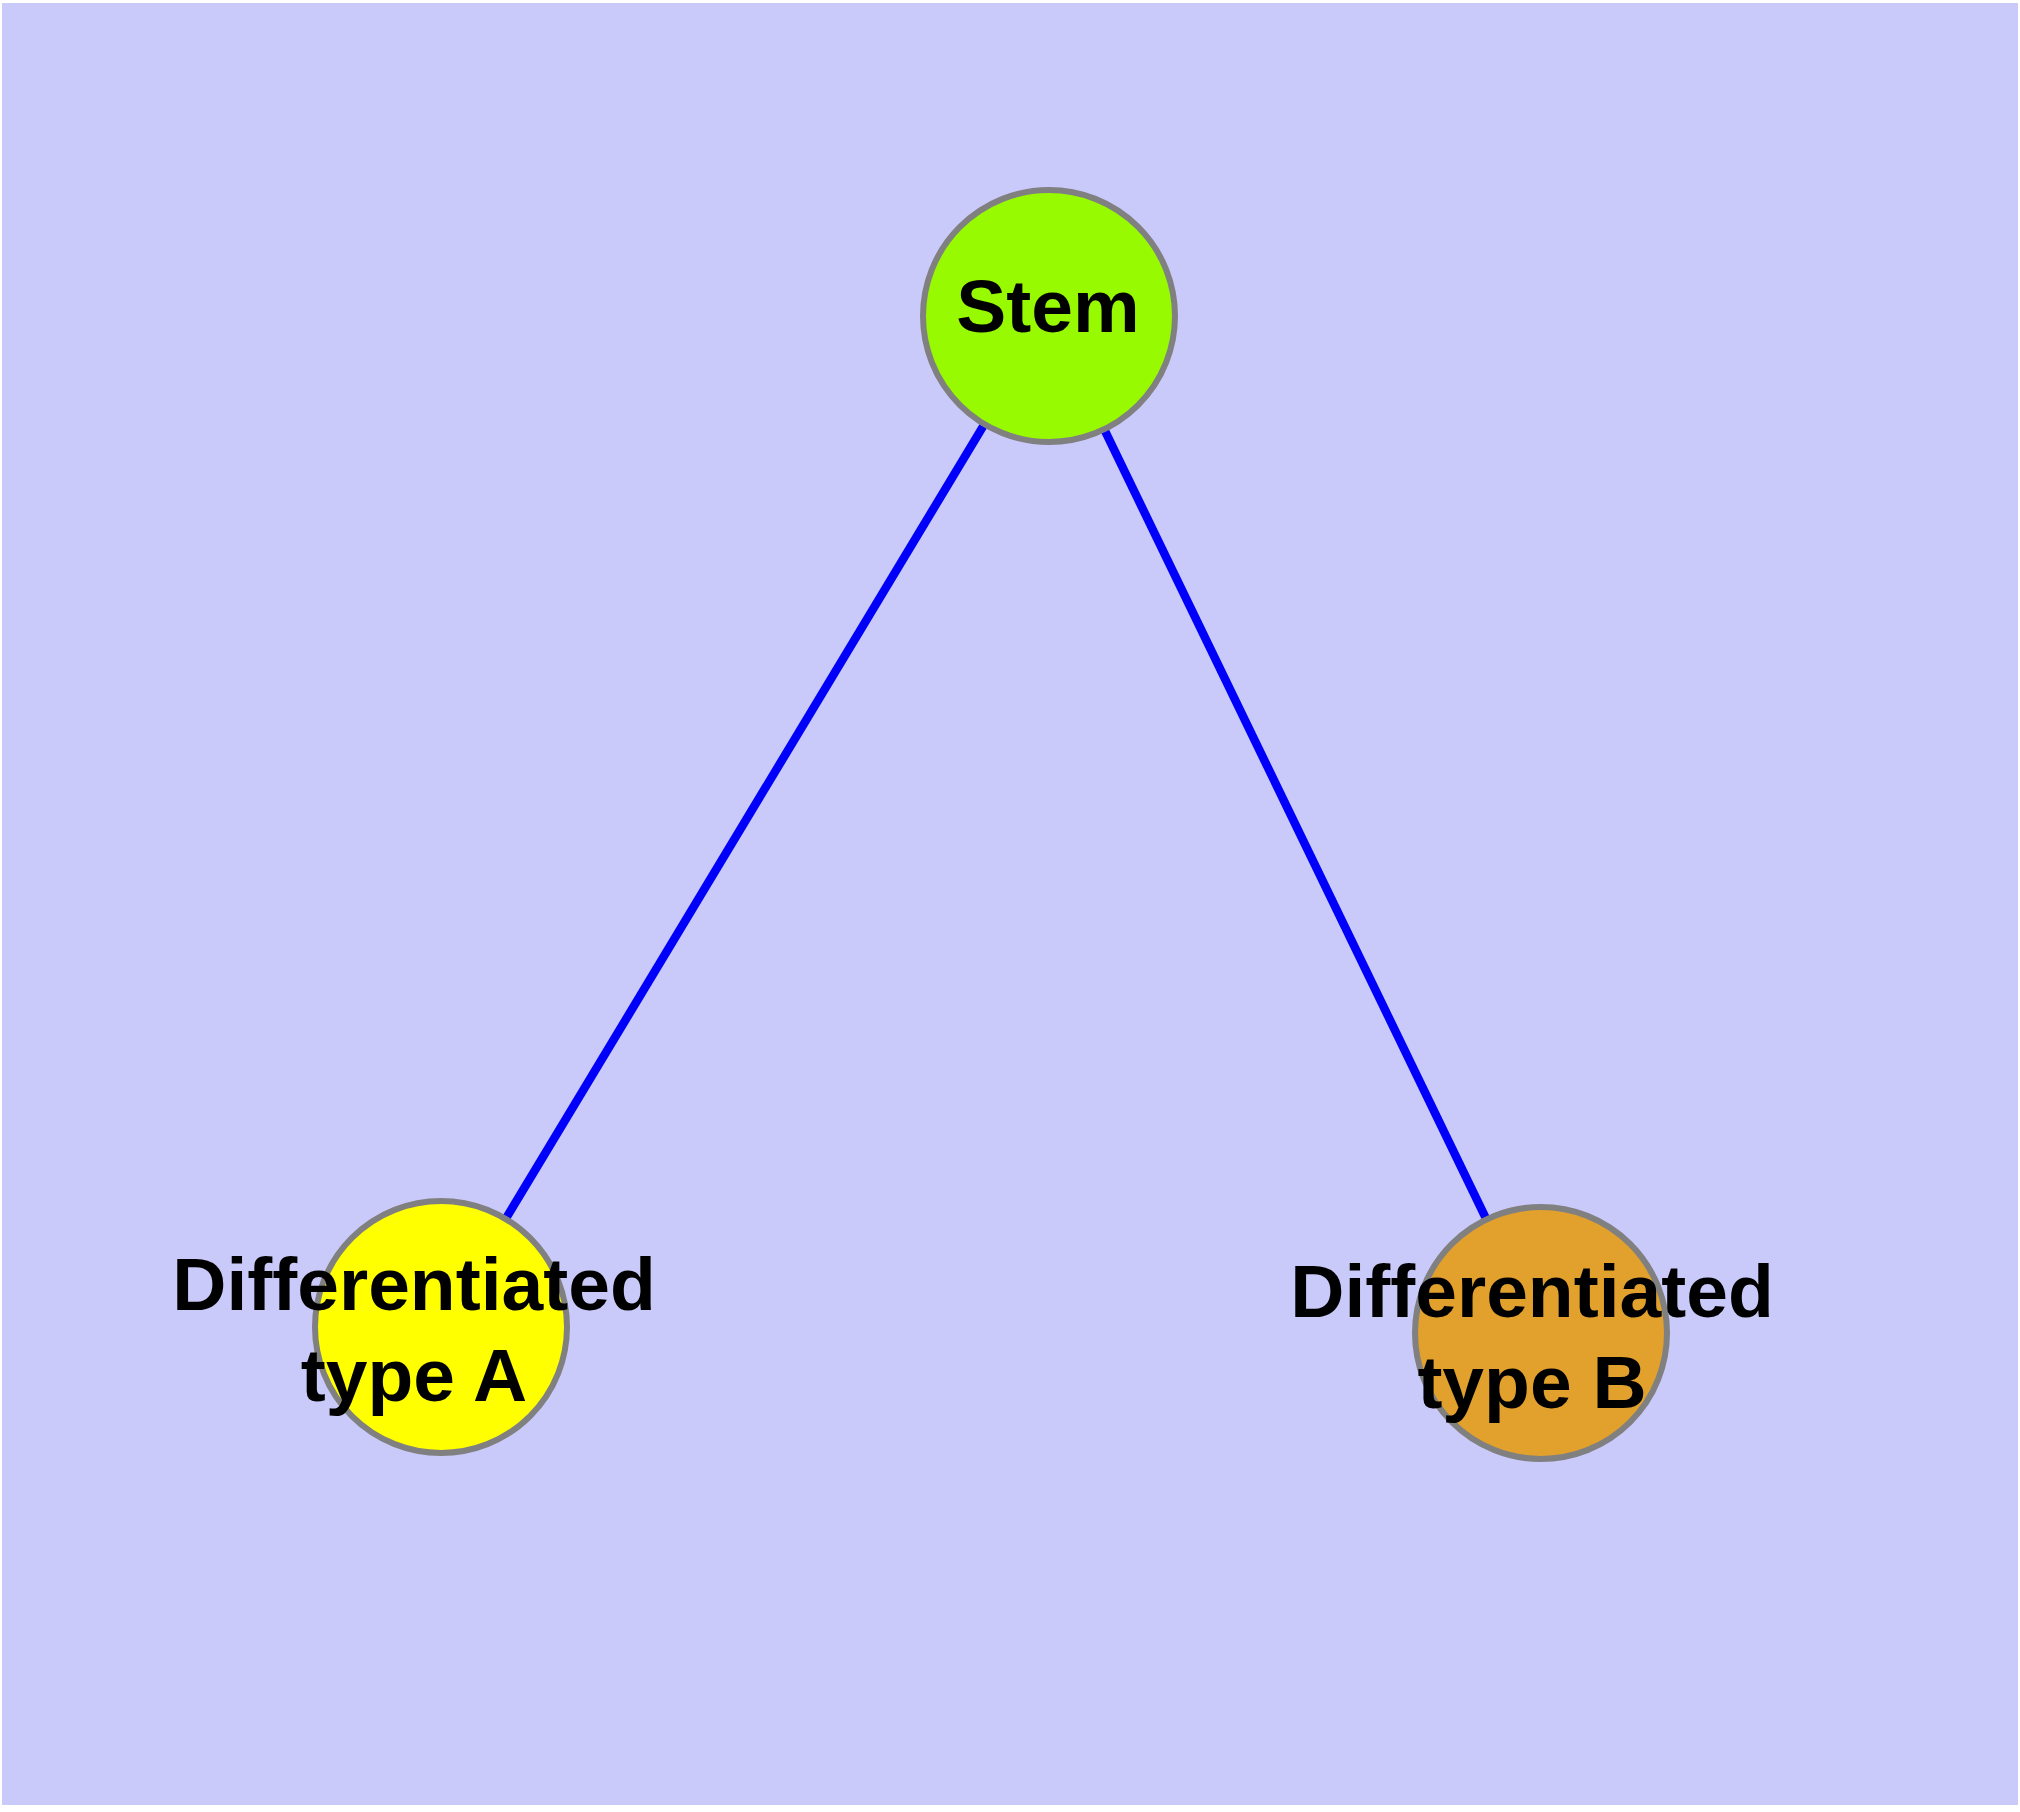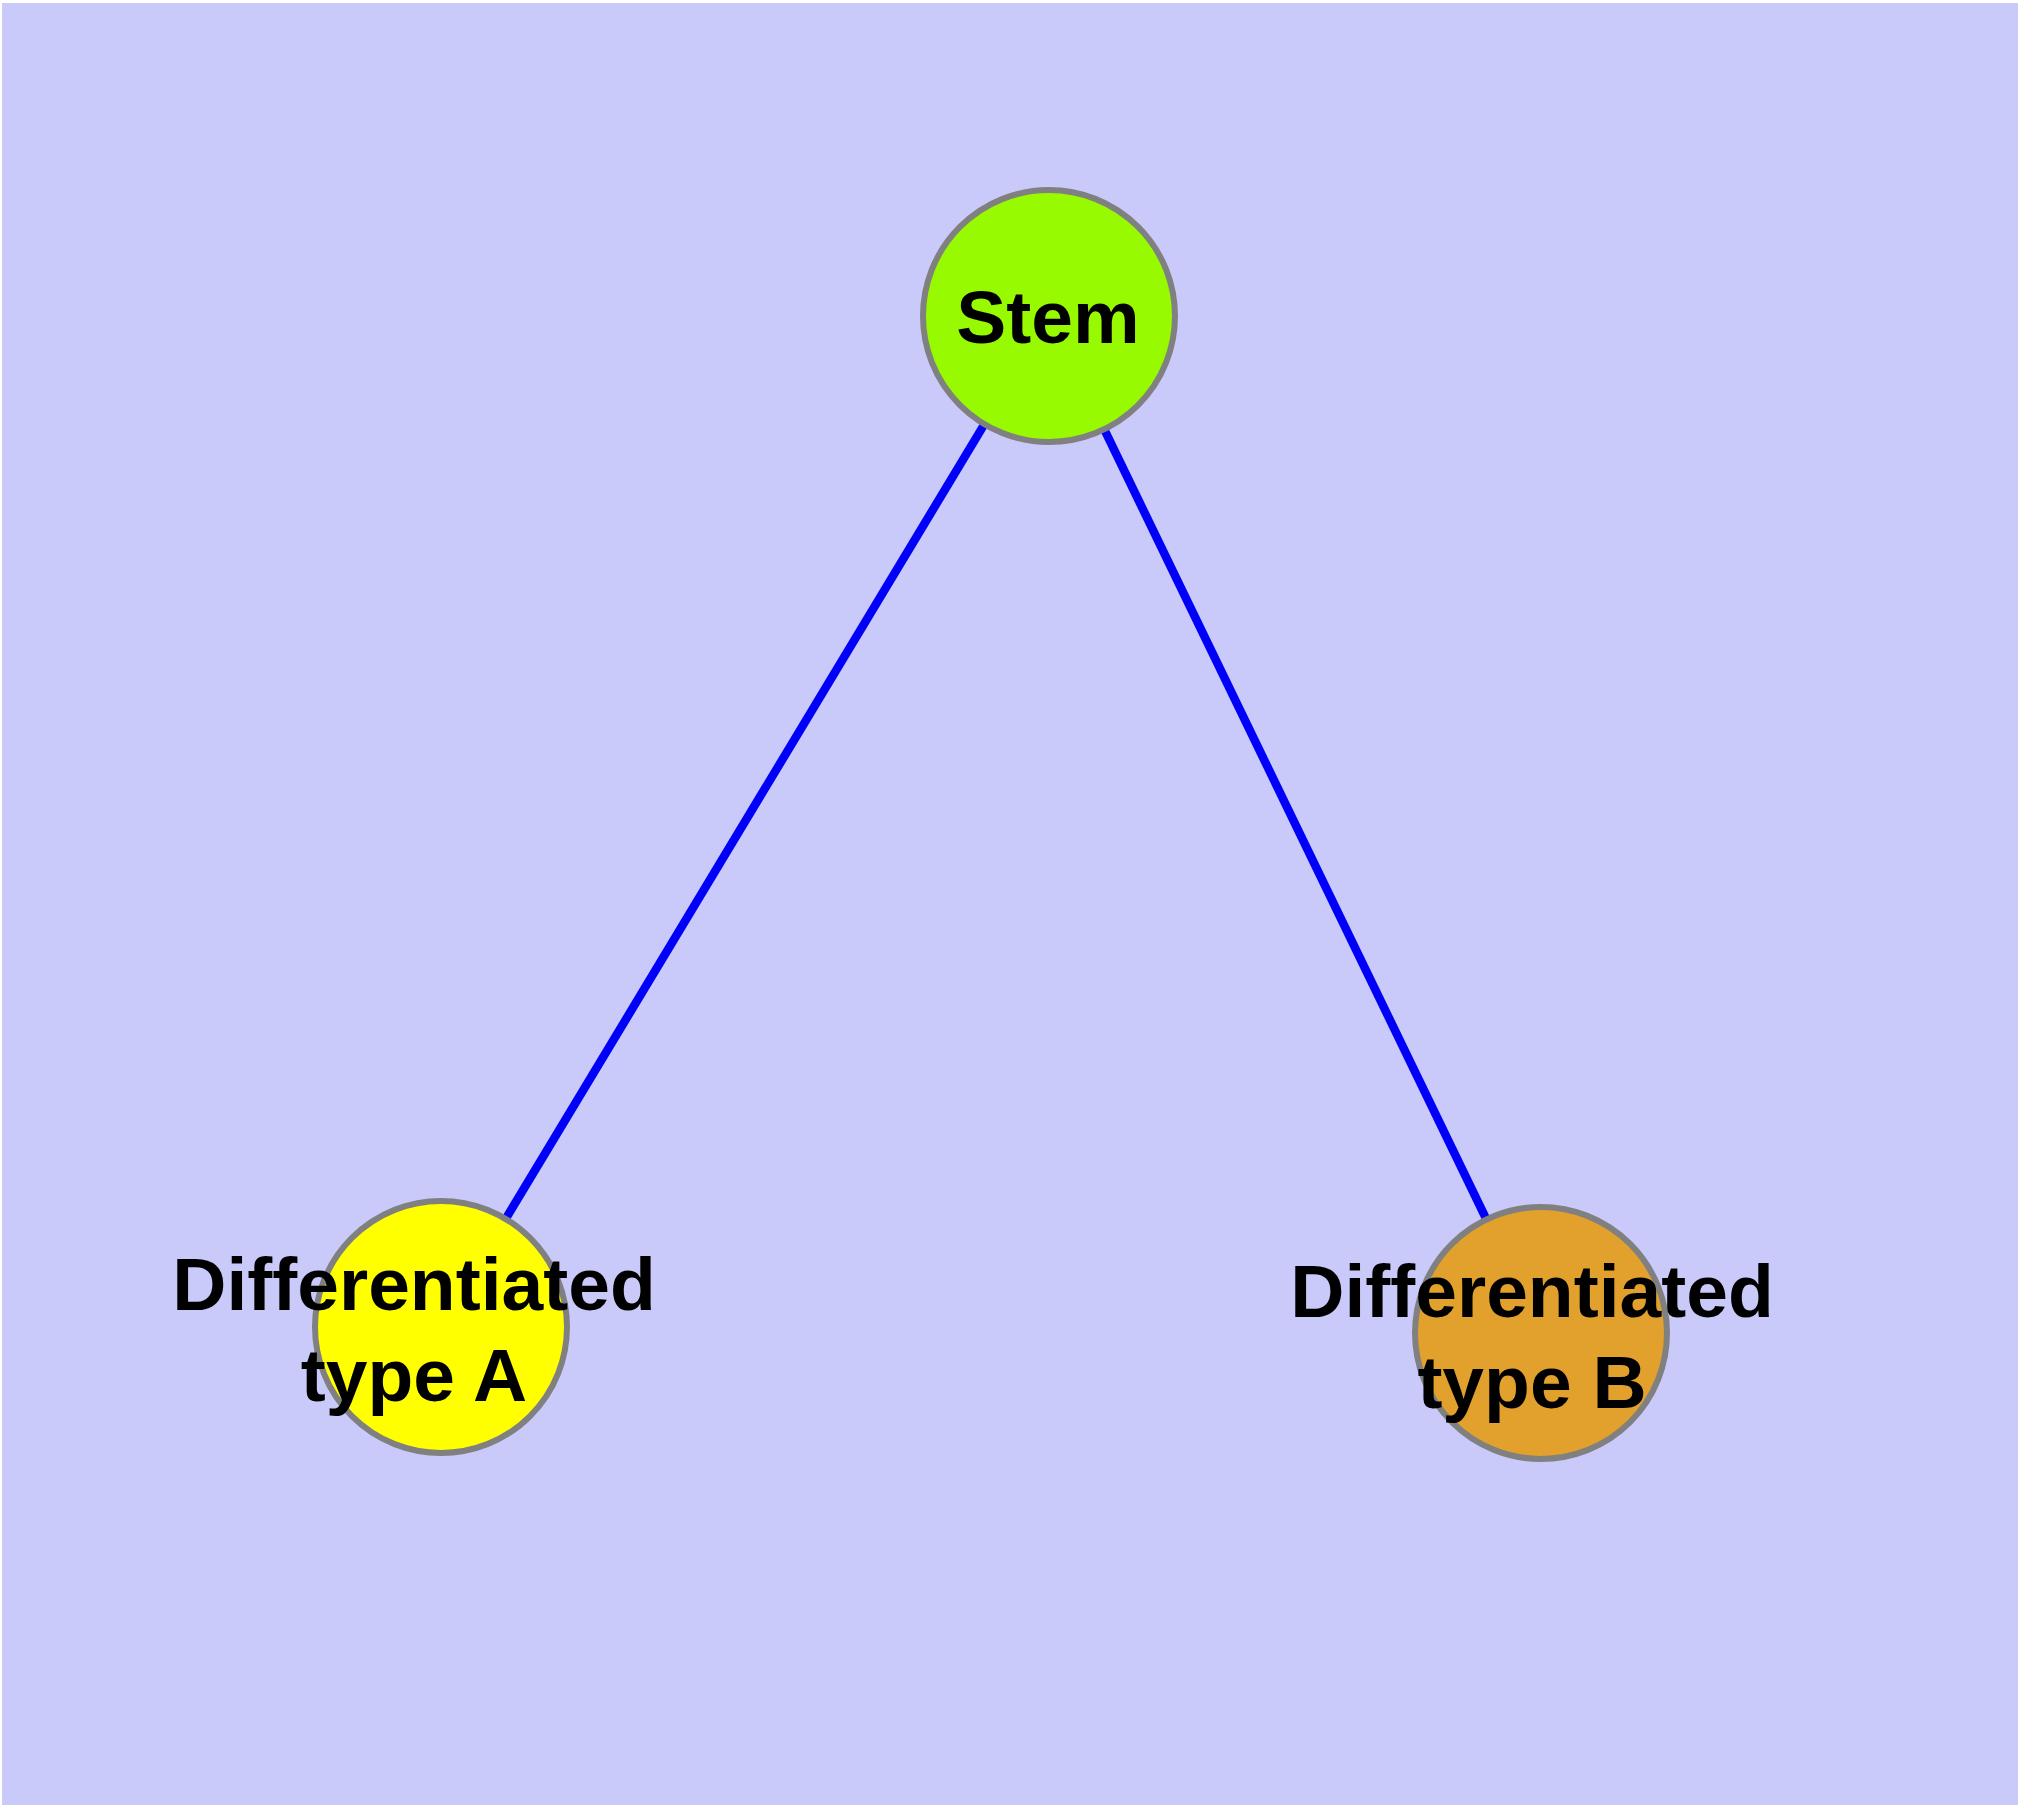--- a/index.html
+++ b/index.html
@@ -54,20 +54,20 @@
 
   <svg class="edge-layer" viewBox="0 0 2384 2138" xmlns="http://www.w3.org/2000/svg">
     <line stroke-linecap="butt" x1="1238" y1="373" x2="520" y2="1565" stroke="#0000FA" stroke-width="10"></line>
     <line stroke-linecap="butt" x1="1238" y1="373" x2="1818" y2="1572" stroke="#0000FA" stroke-width="10"></line>
   </svg>
 
   <div class="node" style="left: 920px; top: 187px; width: 258px; height: 258px; background: rgb(151, 250, 0); border-color: rgb(128, 128, 128); border-width: 6px;"></div>
   <div class="node" style="left: 312px; top: 1198px; width: 258px; height: 258px; background: rgb(255, 255, 0); border-color: rgb(128, 128, 128); border-width: 6px;"></div>
   <div class="node" style="left: 1412px; top: 1204px; width: 258px; height: 258px; background: rgb(226, 160, 44); border-color: rgb(128, 128, 128); border-width: 6px;"></div>
 
-  <div class="node-label" style="left: 1048px; top: 317px; font-size: 75px; line-height: 91px; color: rgb(0, 0, 0);">Stem</div>
+  <div class="node-label" style="left: 1048px; top: 306px; font-size: 75px; line-height: 91px; color: rgb(0, 0, 0);">Stem</div>
   <div class="node-label" style="left: 414px; top: 1330px; font-size: 75px; line-height: 91px; color: rgb(0, 0, 0);">Differentiated
 type A</div>
   <div class="node-label" style="left: 1532px; top: 1337px; font-size: 75px; line-height: 91px; color: rgb(0, 0, 0);">Differentiated
 type B</div>
 
 </div>
 
 
 </body></html>

